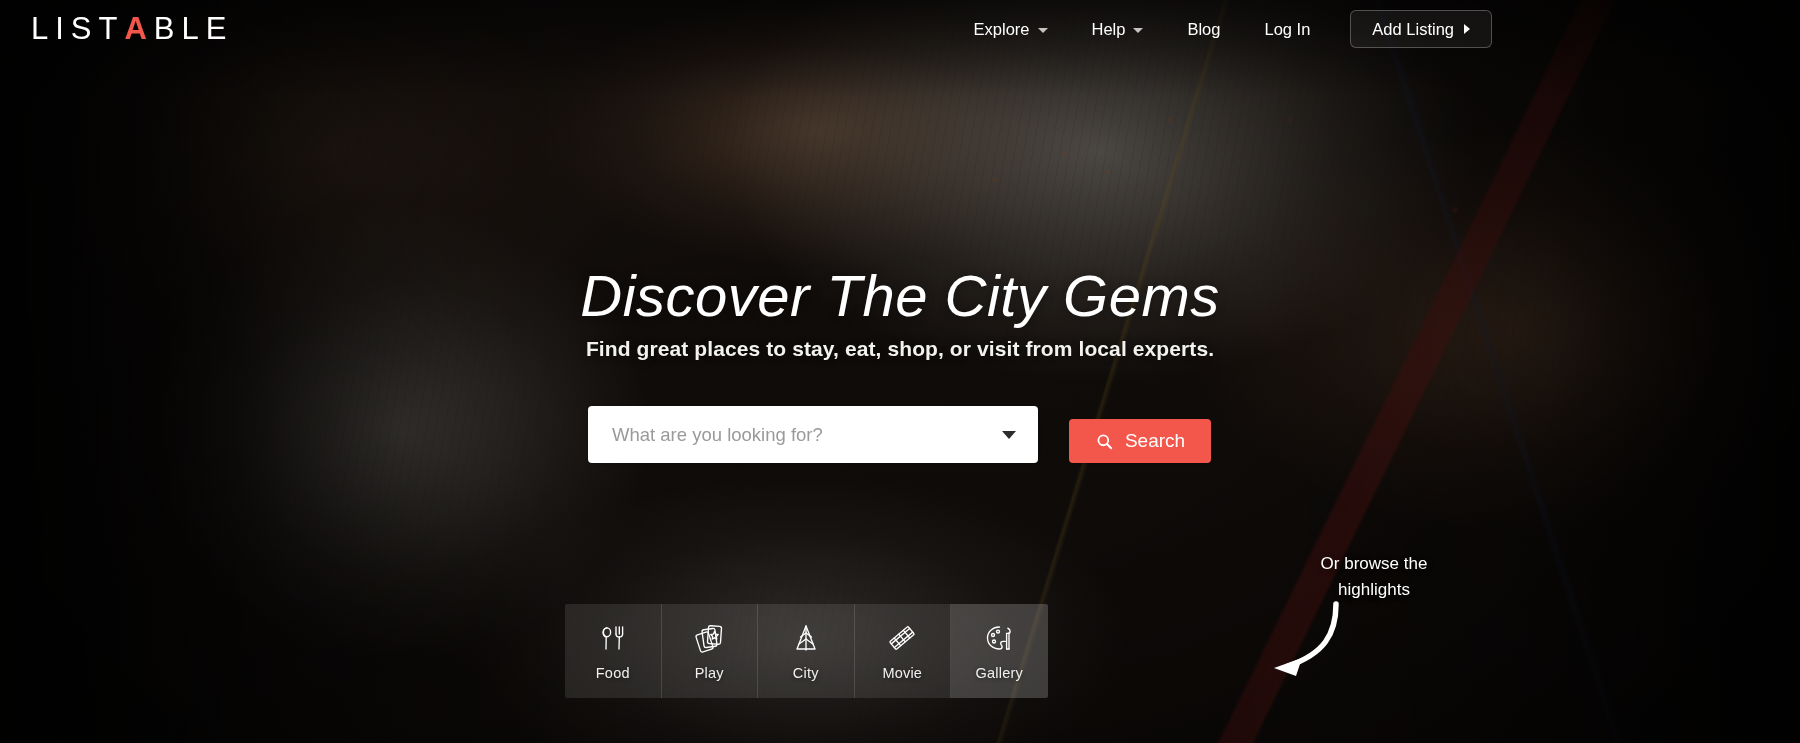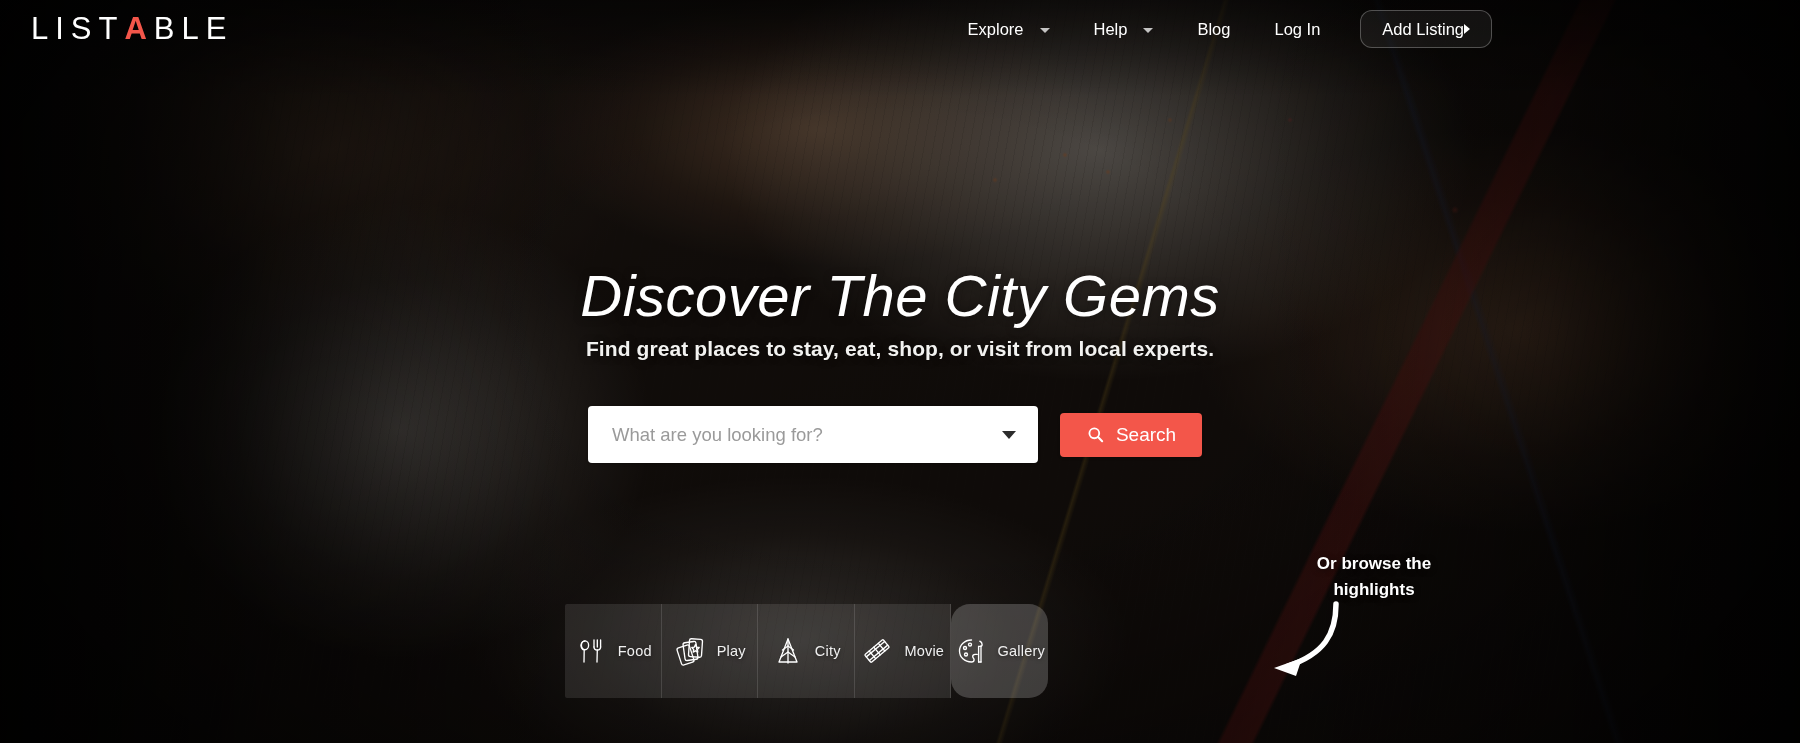--- a/index.html
+++ b/index.html
@@ -116,21 +116,21 @@
     right: 28px;
     top: 0;
     height: 58px;
     display: flex;
     align-items: center;
     gap: 0;
   }
   .nav-item {
     display: flex;
     align-items: center;
-    gap: 16px;
+    gap: 8px;
     color: #ffffff;
     font-size: 16.5px;
     font-weight: 400;
     padding: 0 22px;
     height: 58px;
     line-height: 58px;
     cursor: pointer;
     white-space: nowrap;
   }
   .caret-down {
@@ -139,24 +139,25 @@
     border-right: 5px solid transparent;
     border-top: 5px solid rgba(255,255,255,0.75);
     display: inline-block;
     position: relative;
     top: 1px;
   }
   .add-listing {
     margin-left: 18px;
     display: flex;
     align-items: center;
+    gap: 10px;
     height: 38px;
     padding: 0 21px;
     border: 1px solid rgba(255,255,255,0.26);
-    border-radius: 12px;
+    border-radius: 6px;
     background: rgba(255,255,255,0.06);
     color: #ffffff;
     font-size: 16.5px;
     cursor: pointer;
     white-space: nowrap;
   }
   .caret-right {
     width: 0; height: 0;
     border-top: 5px solid transparent;
     border-bottom: 5px solid transparent;
@@ -196,22 +197,22 @@
     letter-spacing: 0.1px;
     text-shadow: 0 1px 8px rgba(0,0,0,0.4);
   }
 
   
   .search-row {
     position: absolute;
     top: 406px;
     left: 588px;
     display: flex;
-    align-items: center;
-    gap: 22px;
+    align-items: flex-end;
+    gap: 31px;
     z-index: 16;
   }
   .search-field {
     position: relative;
     width: 450px;
     height: 57px;
     background: #ffffff;
     border-radius: 4px;
     display: flex;
     align-items: center;
@@ -263,21 +264,21 @@
 
   
   .browse-hint {
     position: absolute;
     left: 1284px;
     top: 551px;
     width: 180px;
     text-align: center;
     color: #ffffff;
     font-size: 17px;
-    font-weight: 700;
+    font-weight: 400;
     line-height: 1.55;
     z-index: 16;
     text-shadow: 0 1px 6px rgba(0,0,0,0.5);
   }
   .browse-arrow {
     position: absolute;
     left: 1262px;
     top: 600px;
     width: 120px;
     height: 90px;
@@ -293,28 +294,28 @@
     z-index: 16;
     border-radius: 2px;
     overflow: hidden;
   }
   .cat {
     width: 96.5px;
     height: 94px;
     background: rgba(255,255,255,0.10);
     border-right: 1px solid rgba(255,255,255,0.13);
     display: flex;
-    flex-direction: row;
+    flex-direction: column;
     align-items: center;
     justify-content: center;
     gap: 10px;
     cursor: pointer;
     color: #ffffff;
   }
-  .cat:last-child { border-right: none; border-radius: 19px; }
+  .cat:last-child { border-right: none; }
   .cat.active { background: rgba(255,255,255,0.20); }
   .cat .cat-icon {
     width: 34px;
     height: 34px;
     display: flex;
     align-items: center;
     justify-content: center;
   }
   .cat .cat-icon svg {
     width: 32px;

